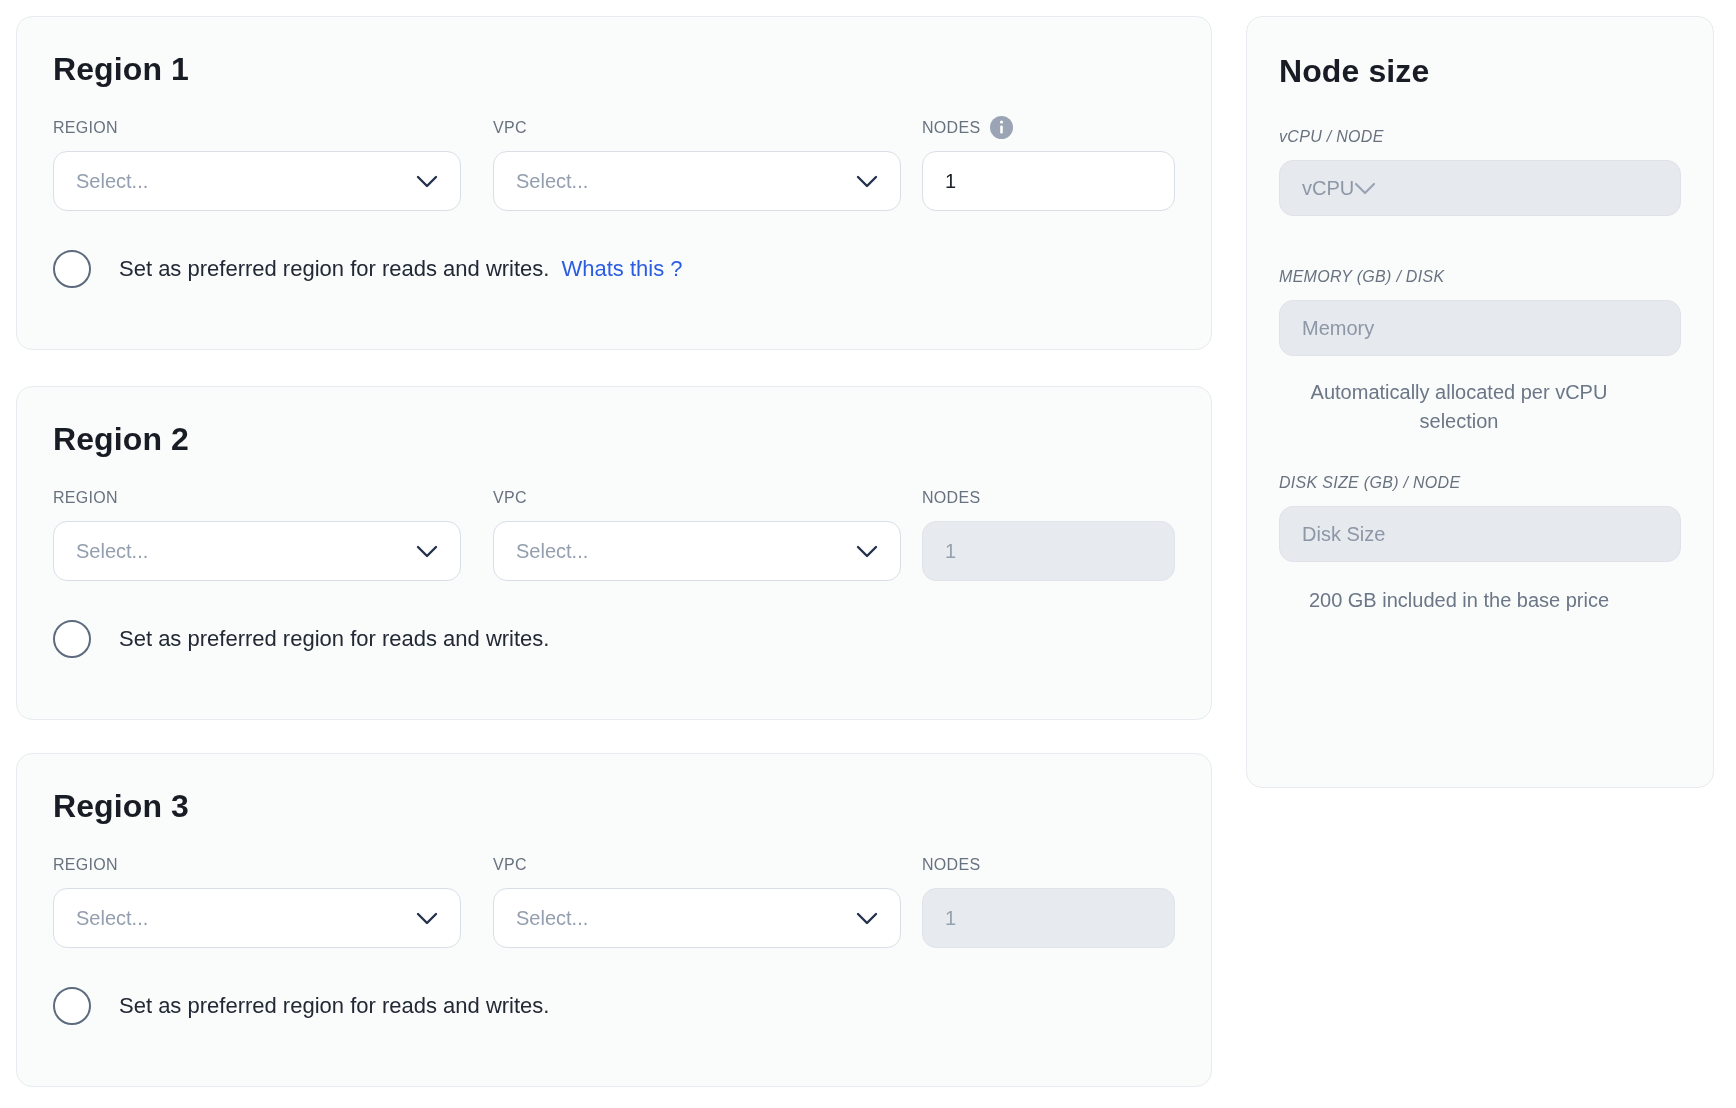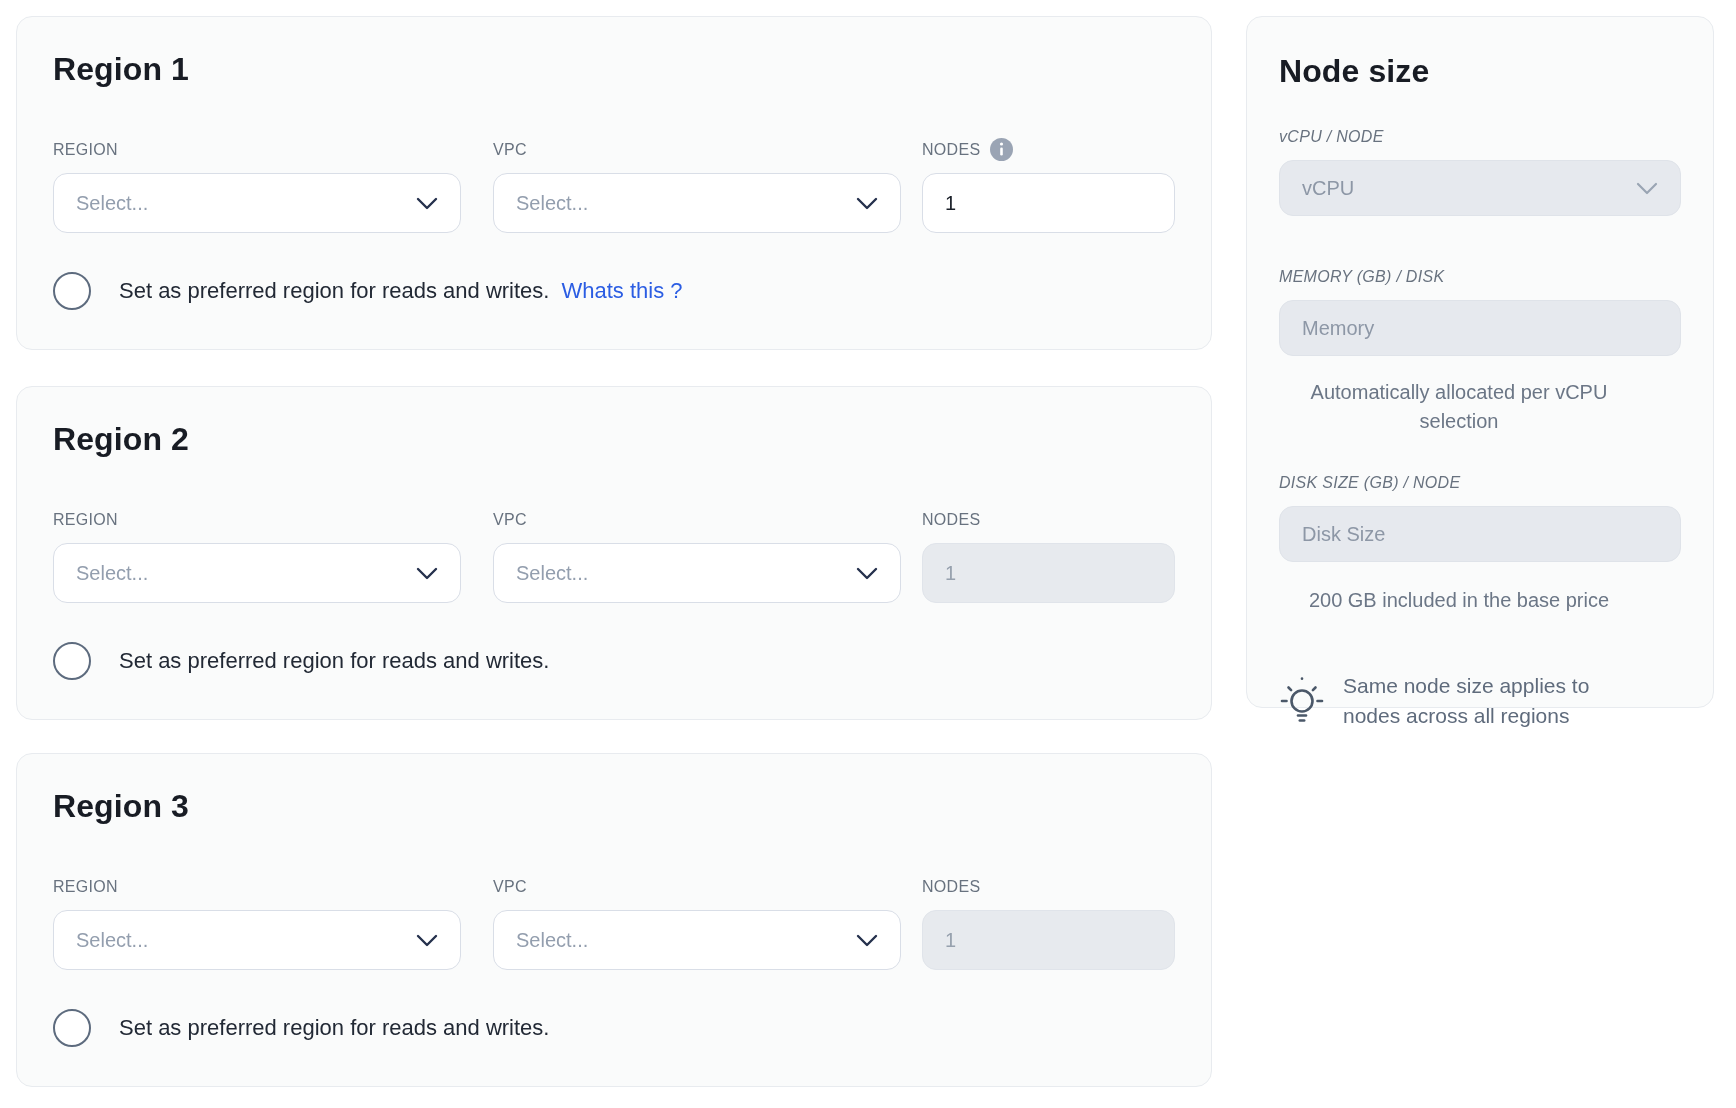--- a/index.html
+++ b/index.html
@@ -9,28 +9,28 @@
     -webkit-font-smoothing:antialiased;
   }
   .card{
     position:absolute;box-sizing:border-box;
     background:#fafbfb;border:1px solid #e8ebef;border-radius:16px;
   }
   .region-card{left:16px;width:1196px;height:334px;padding:38px 36px 0 36px;}
   #region-card-1{top:16px;}
   #region-card-2{top:386px;}
   #region-card-3{top:753px;}
-  .node-card{left:1246px;top:16px;width:468px;height:692px;padding:40px 32px 17px 32px;}
+  .node-card{left:1246px;top:16px;width:468px;height:772px;padding:40px 32px 17px 32px;}
 
   h2.card-title{
     margin:0;font-size:32px;line-height:28px;font-weight:700;color:#181c24;
     letter-spacing:.1px;
   }
 
-  .fields{display:flex;margin-top:57px;}
+  .fields{display:flex;margin-top:35px;}
   .f-region{width:408px;margin-right:32px;}
   .f-vpc{width:408px;}
   .f-nodes{width:253px;margin-left:auto;}
 
   .field-label{
     display:flex;align-items:center;gap:10px;height:19px;
     font-size:16px;color:#68727f;letter-spacing:.3px;margin-bottom:14px;
   }
 
   .control{
@@ -56,21 +56,21 @@
   .whats-link{font-size:22px;color:#2b5de3;margin-left:12px;text-decoration:none;cursor:pointer;}
 
   
   .ns-label{font-size:16px;color:#68727f;letter-spacing:.3px;margin-bottom:14px;font-style:italic;}
   .ns-first{margin-top:43px;}
   .ns-mem{margin-top:52px;}
   .ns-disk{margin-top:38px;}
   .ns-control{
     box-sizing:border-box;height:56px;width:100%;
     background:#e6e9ee;border:1.5px solid #dfe3e9;border-radius:14px;
-    display:flex;align-items:center;justify-content:space-between;
+    display:flex;align-items:center;justify-content:flex-start;
     padding:0 22px;font-size:20px;color:#8d97a6;
   }
   input.ns-control{font-family:"Liberation Sans", sans-serif;outline:none;}
   input.ns-control::placeholder{color:#8d97a6;opacity:1;}
   .help{margin-top:22px;font-size:20px;line-height:29px;color:#6b7686;max-width:360px;text-align:center;}
   .help-one{margin-top:24px;}
   .note-row{margin-top:56px;display:flex;align-items:flex-start;gap:18px;}
   .note-text{font-size:21px;line-height:30px;color:#5f6b7c;max-width:300px;}
   .bulb{flex:none;margin-top:2px;}
 </style>
@@ -197,28 +197,13 @@
   </div>
 
   <div class="ns-label ns-mem">MEMORY (GB) / DISK</div>
   <input class="ns-control" type="text" disabled="" placeholder="Memory" style="">
   <div class="help">Automatically allocated per vCPU selection</div>
 
   <div class="ns-label ns-disk">DISK SIZE (GB) / NODE</div>
   <input class="ns-control" type="text" disabled="" placeholder="Disk Size" style="">
   <div class="help help-one">200 GB included in the base price</div>
 
-  <div class="note-row">
-    <svg class="bulb" width="46" height="50" viewBox="0 0 46 50">
-      <g stroke="#4b5869" stroke-width="2.6" stroke-linecap="round" fill="none">
-        <circle cx="23" cy="28" r="10.5"></circle>
-        <path d="M19 42.5 h8"></path>
-        <path d="M20.8 47.5 h4.4"></path>
-        <path d="M3 28 h4.5"></path>
-        <path d="M38.5 28 h4.5"></path>
-        <path d="M9.5 14.5 l2.6 2.6"></path>
-        <path d="M36.5 14.5 l-2.6 2.6"></path>
-        <path d="M23 5.5 v0.2"></path>
-      </g>
-    </svg>
-    <div class="note-text">Same node size applies to nodes across all regions</div>
-  </div>
 </aside>
 
 </body></html>

